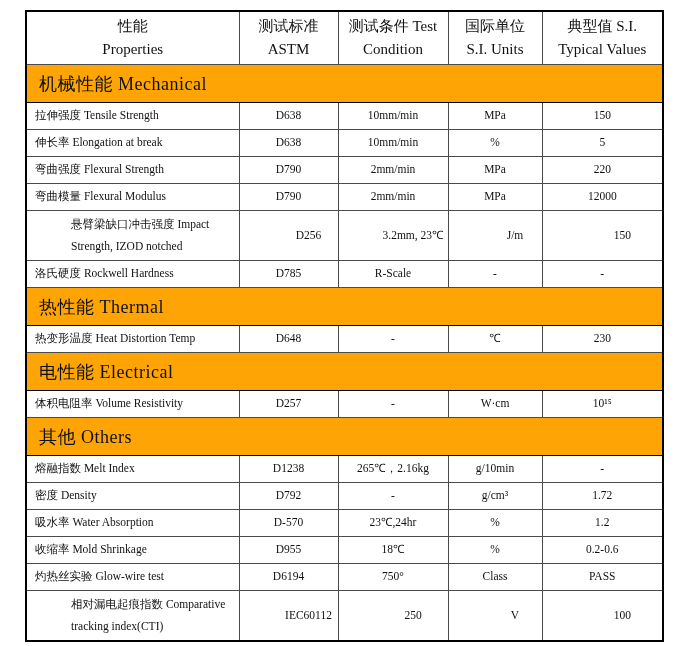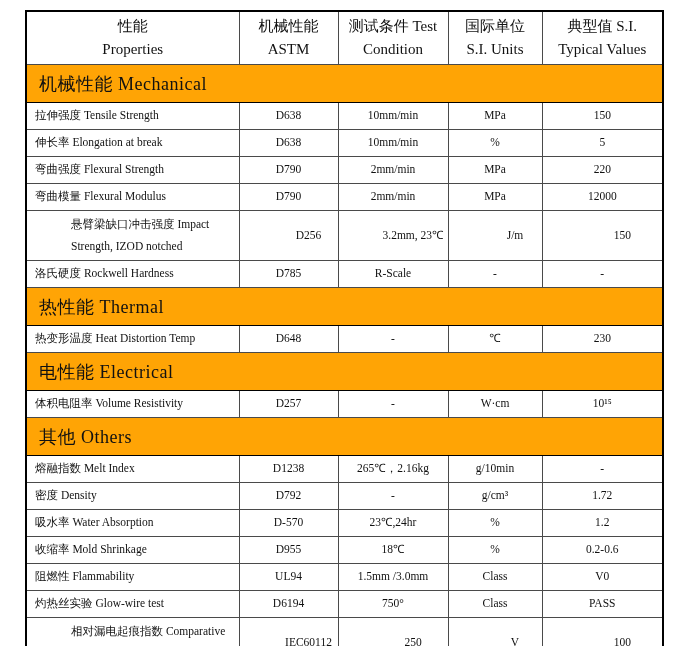--- a/index.html
+++ b/index.html
@@ -82,21 +82,21 @@
       <col style="width:94px">
       <col style="width:121px">
     </colgroup>
     <thead>
       <tr>
           <th>
             <div>性能</div>
             <div>Properties</div>
           </th>
           <th>
-            <div>机械性能</div>
+            <div>测试标准</div>
             <div>ASTM</div>
           </th>
           <th>
             <div>测试条件  Test</div>
             <div>Condition</div>
           </th>
           <th>
             <div>国际单位</div>
             <div>S.I. Units</div>
           </th>
@@ -197,27 +197,20 @@
           <td class="cell">1.2</td>
         </tr>
         <tr>
           <td class="cell prop">收缩率  Mold Shrinkage</td>
           <td class="cell">D955</td>
           <td class="cell">18℃</td>
           <td class="cell">%</td>
           <td class="cell">0.2-0.6</td>
         </tr>
         <tr>
-          <td class="cell prop">阻燃性  Flammability</td>
-          <td class="cell">UL94</td>
-          <td class="cell">1.5mm /3.0mm</td>
-          <td class="cell">Class</td>
-          <td class="cell">V0</td>
-        </tr>
-        <tr>
           <td class="cell prop">灼热丝实验  Glow-wire test</td>
           <td class="cell">D6194</td>
           <td class="cell">750°</td>
           <td class="cell">Class</td>
           <td class="cell">PASS</td>
         </tr>
         <tr class="tall">
           <td class="cell prop">相对漏电起痕指数 Comparative tracking index(CTI)</td>
           <td class="cell">IEC60112</td>
           <td class="cell">250</td>

